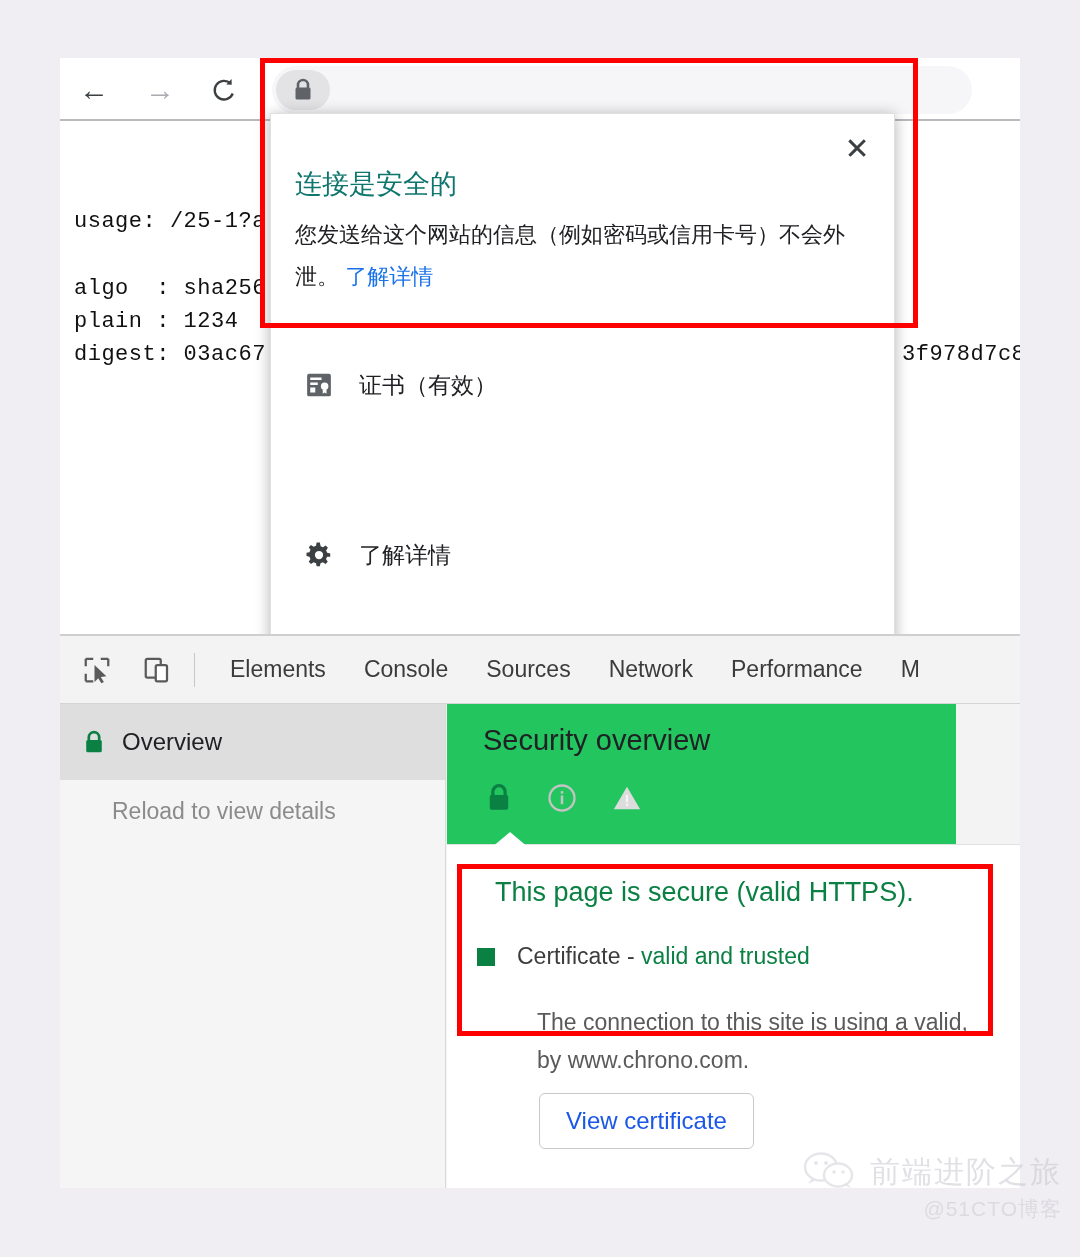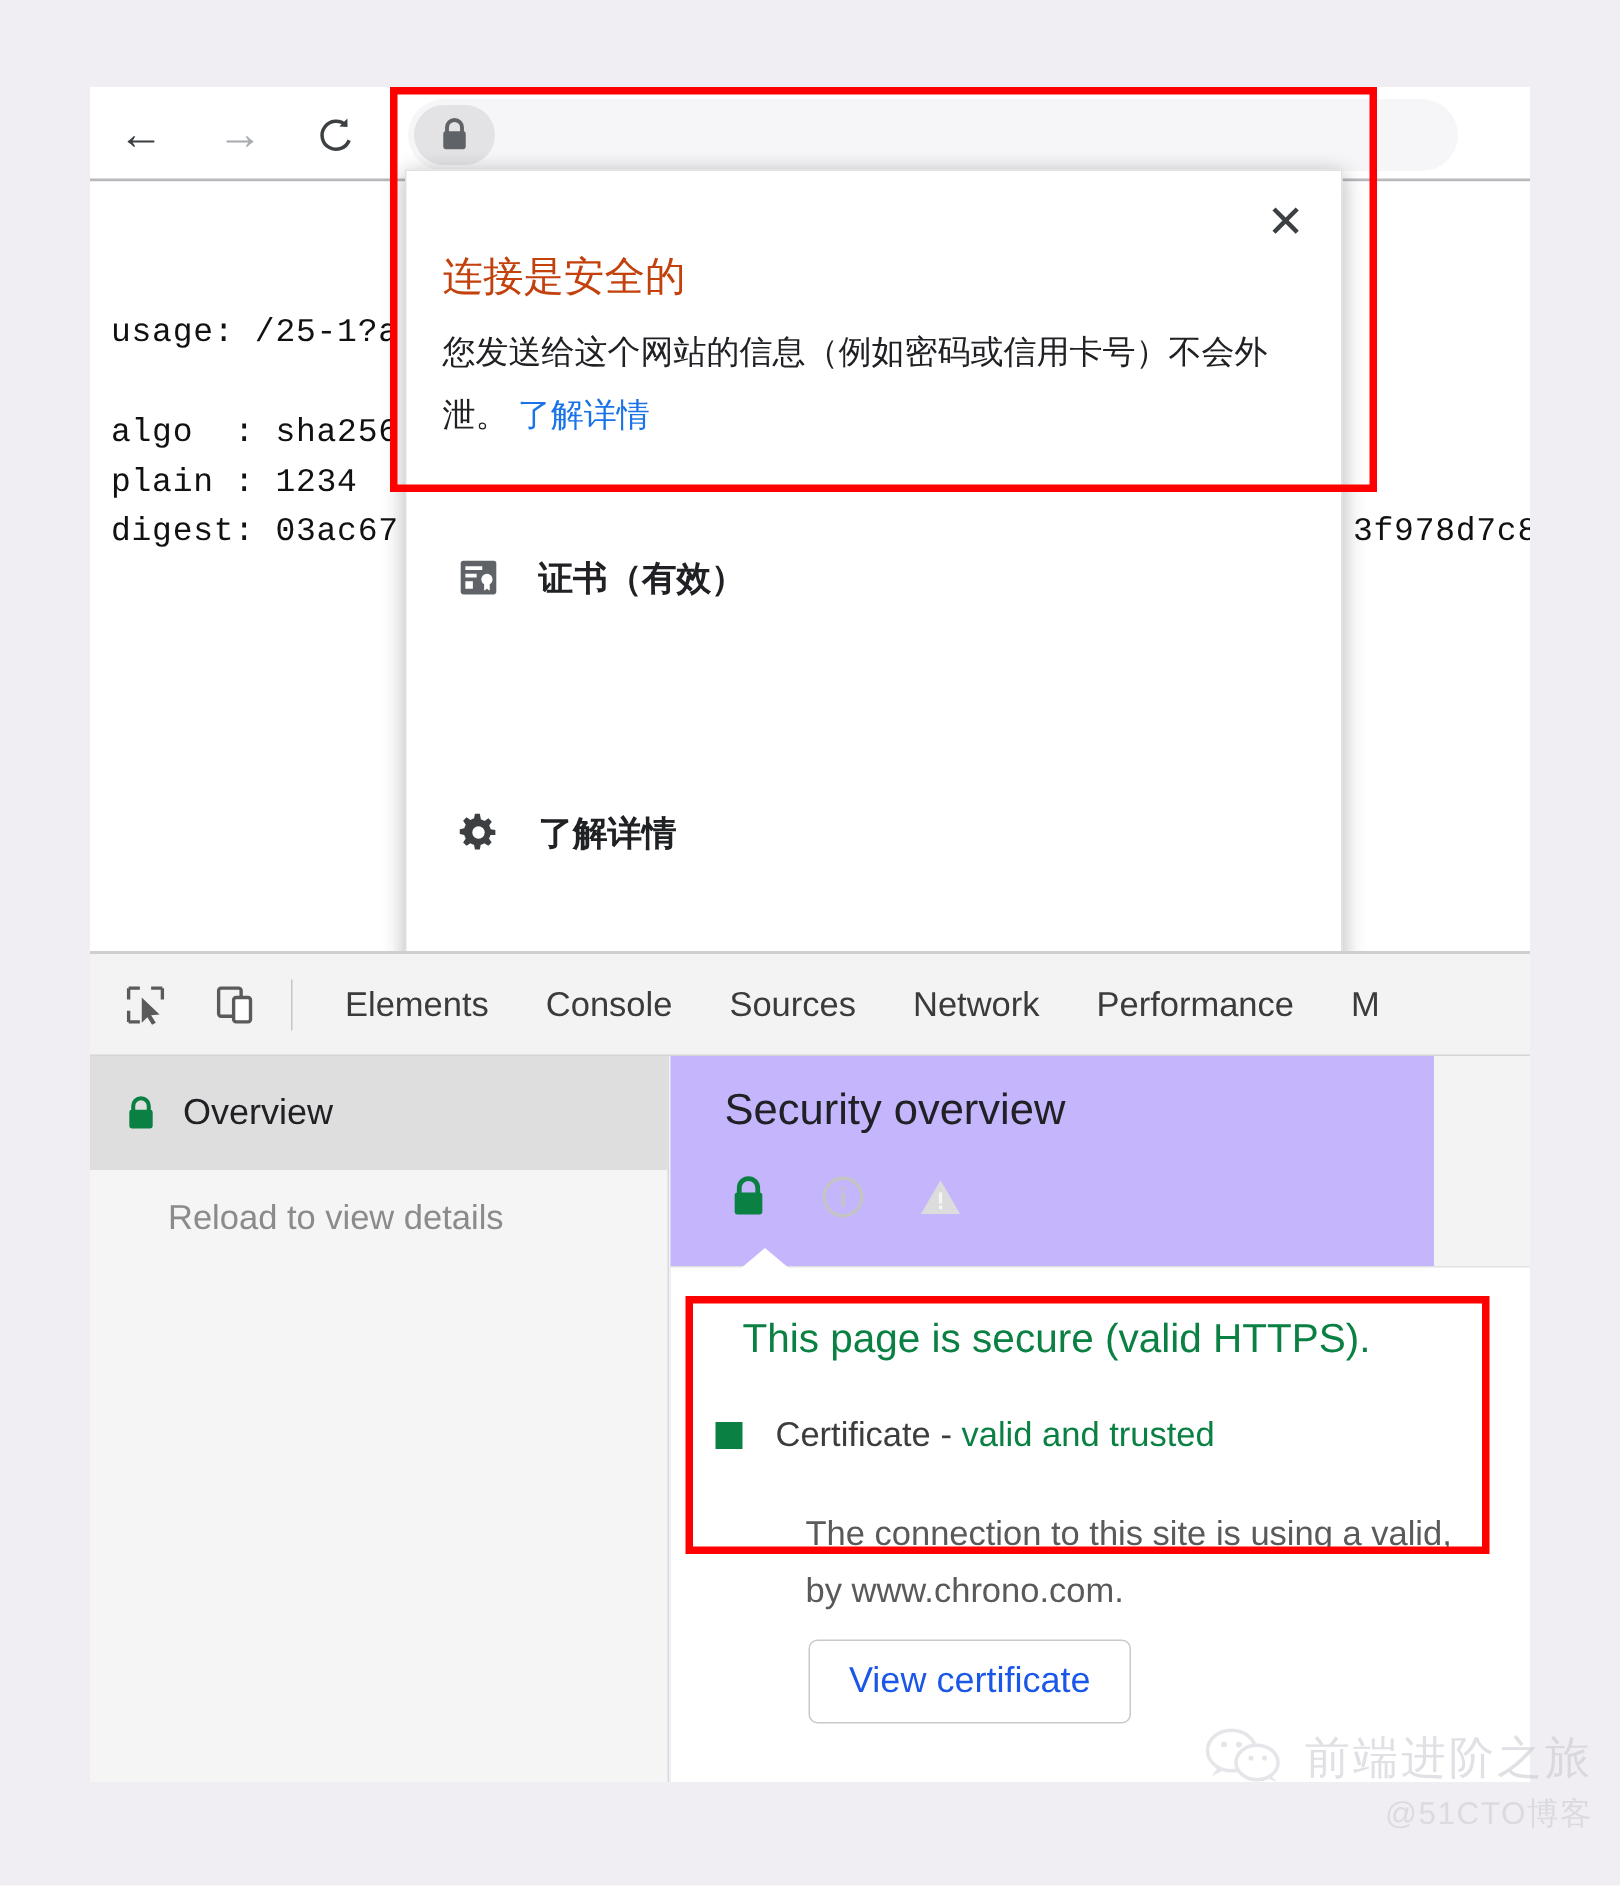--- a/index.html
+++ b/index.html
@@ -89,32 +89,32 @@
     box-sizing:border-box;
   }
   #popup-close{
     position:absolute;right:20px;top:18px;
     width:34px;height:34px;
     display:flex;align-items:center;justify-content:center;
     font-size:30px;color:#3c4043;line-height:1;
   }
   #popup-heading{
     position:absolute;left:24px;top:52px;
-    font-size:27px;color:#c2410c;
+    font-size:27px;color:#0f766e;
     font-weight:400;
   }
   #popup-body{
     position:absolute;left:24px;top:100px;width:570px;
     font-size:22px;color:#202124;line-height:42px;
   }
   #popup-link{color:#1a73e8;}
 
   .popup-row{
     position:absolute;left:22px;width:580px;height:62px;
-    display:flex;align-items:center;font-weight:bold;
+    display:flex;align-items:center;
   }
   #row-cert{top:240px;}
   #row-cookie{top:325px;}
   #row-settings{top:410px;}
   .row-ico{
     width:52px;flex:0 0 auto;
     display:flex;align-items:center;justify-content:center;
     color:#5f6368;
   }
   .row-label{
@@ -169,21 +169,21 @@
   #sb-overview .sb-label{font-size:24px;color:#202124;margin-left:16px;}
   #sb-main-origin{
     margin-top:38px;padding-left:22px;font-size:24px;color:#3c3c3c;
   }
   #sb-reload{
     margin-top:18px;padding-left:52px;font-size:23px;color:#8b8b8b;
   }
 
   #dt-main{
     position:absolute;left:387px;top:68px;width:509px;height:486px;
-    background:#c4b5fd;
+    background:#22c55e;
     box-sizing:border-box;
   }
   #sec-title{
     position:absolute;left:36px;top:20px;
     font-size:29px;color:#202124;font-weight:400;
   }
   #sec-icons{
     position:absolute;left:38px;top:78px;
     display:flex;align-items:center;gap:34px;
   }

